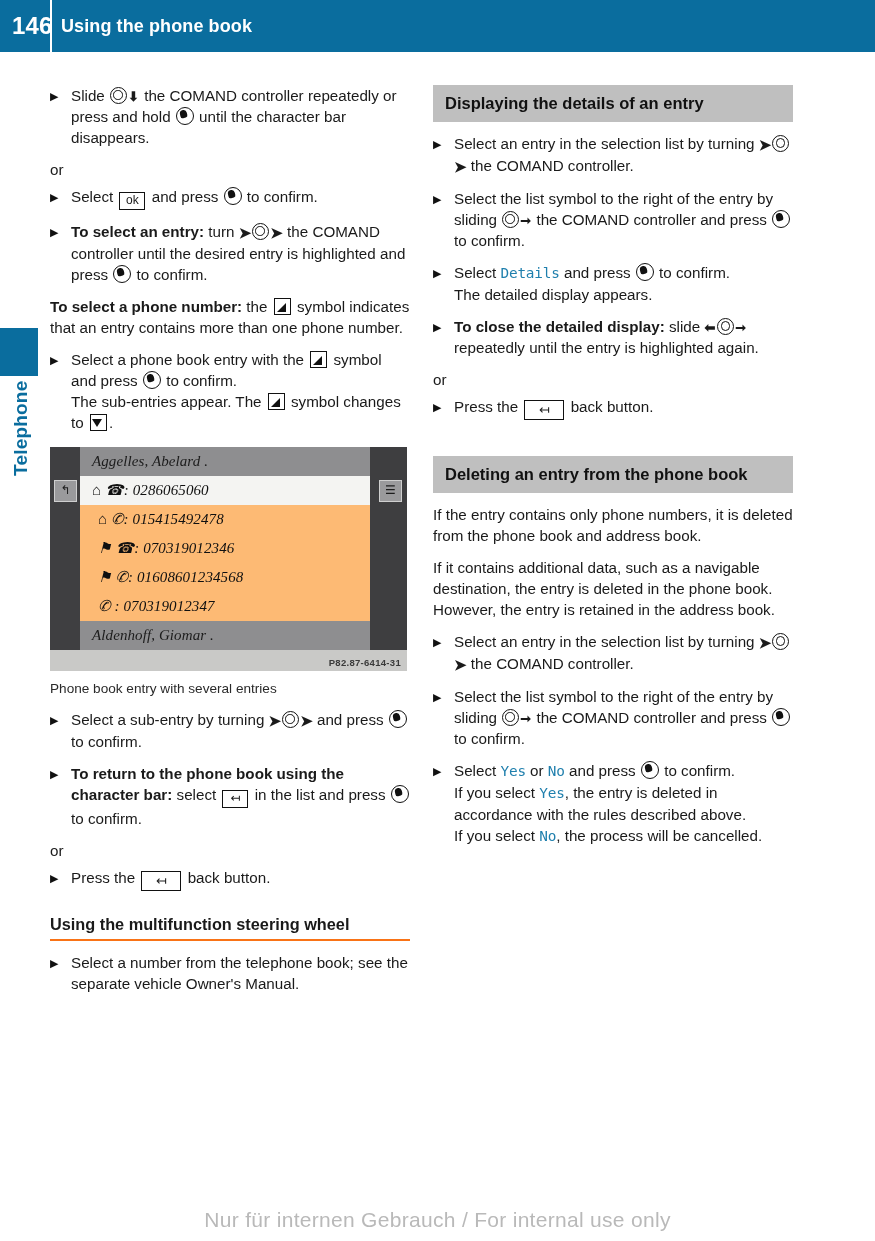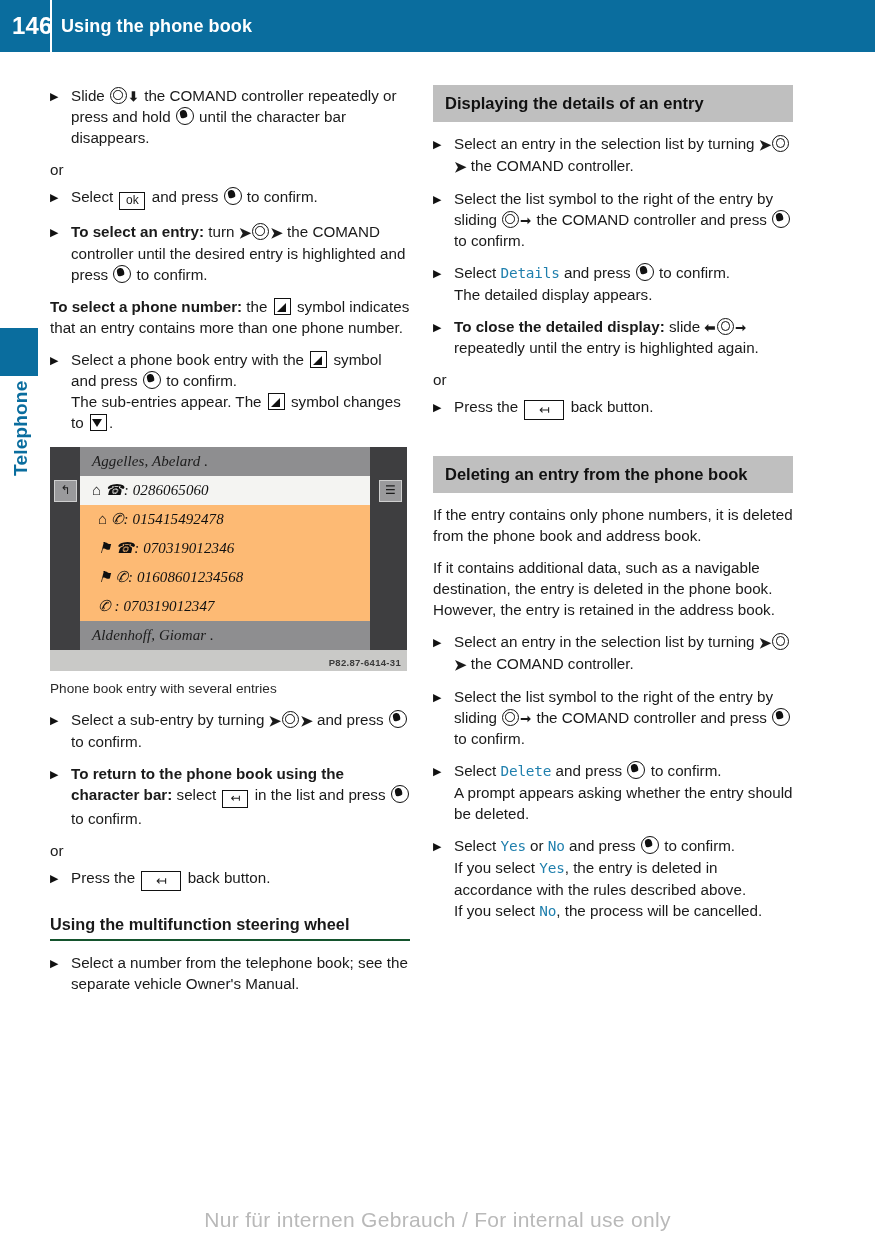--- a/index.html
+++ b/index.html
@@ -121,21 +121,21 @@
     margin: 0 0 11px 0;
   }
   .band.top { margin-top: 0; }
 
   
   .subhead {
     font-weight: 700;
     font-size: 16.3px;
     line-height: 22px;
     padding-bottom: 4px;
-    border-bottom: 2px solid #14532d;
+    border-bottom: 2px solid #f97316;
     margin: 22px 0 11px 0;
   }
 
   
   .caption {
     font-size: 13.6px;
     line-height: 19px;
     color: #2a2a2a;
     margin: 8px 0 11px 0;
   }
@@ -520,29 +520,20 @@
   </div>
 
   <div class="step">
     <span>Select the list symbol to the right of the entry by sliding</span>
     <span class="ico ico-wheel"></span><span class="ico-arr">➞</span>
     <span>the COMAND controller and press</span>
     <span class="ico ico-press"></span>
     <span>to confirm.</span>
   </div>
 
-  <div class="step">
-    <span>Select</span>
-    <span class="uiterm">Delete</span>
-    <span>and press</span>
-    <span class="ico ico-press"></span>
-    <span>to confirm.</span>
-    <br>
-    <span>A prompt appears asking whether the entry should be deleted.</span>
-  </div>
 
   <div class="step">
     <span>Select</span>
     <span class="uiterm">Yes</span>
     <span>or</span>
     <span class="uiterm">No</span>
     <span>and press</span>
     <span class="ico ico-press"></span>
     <span>to confirm.</span>
     <br>

